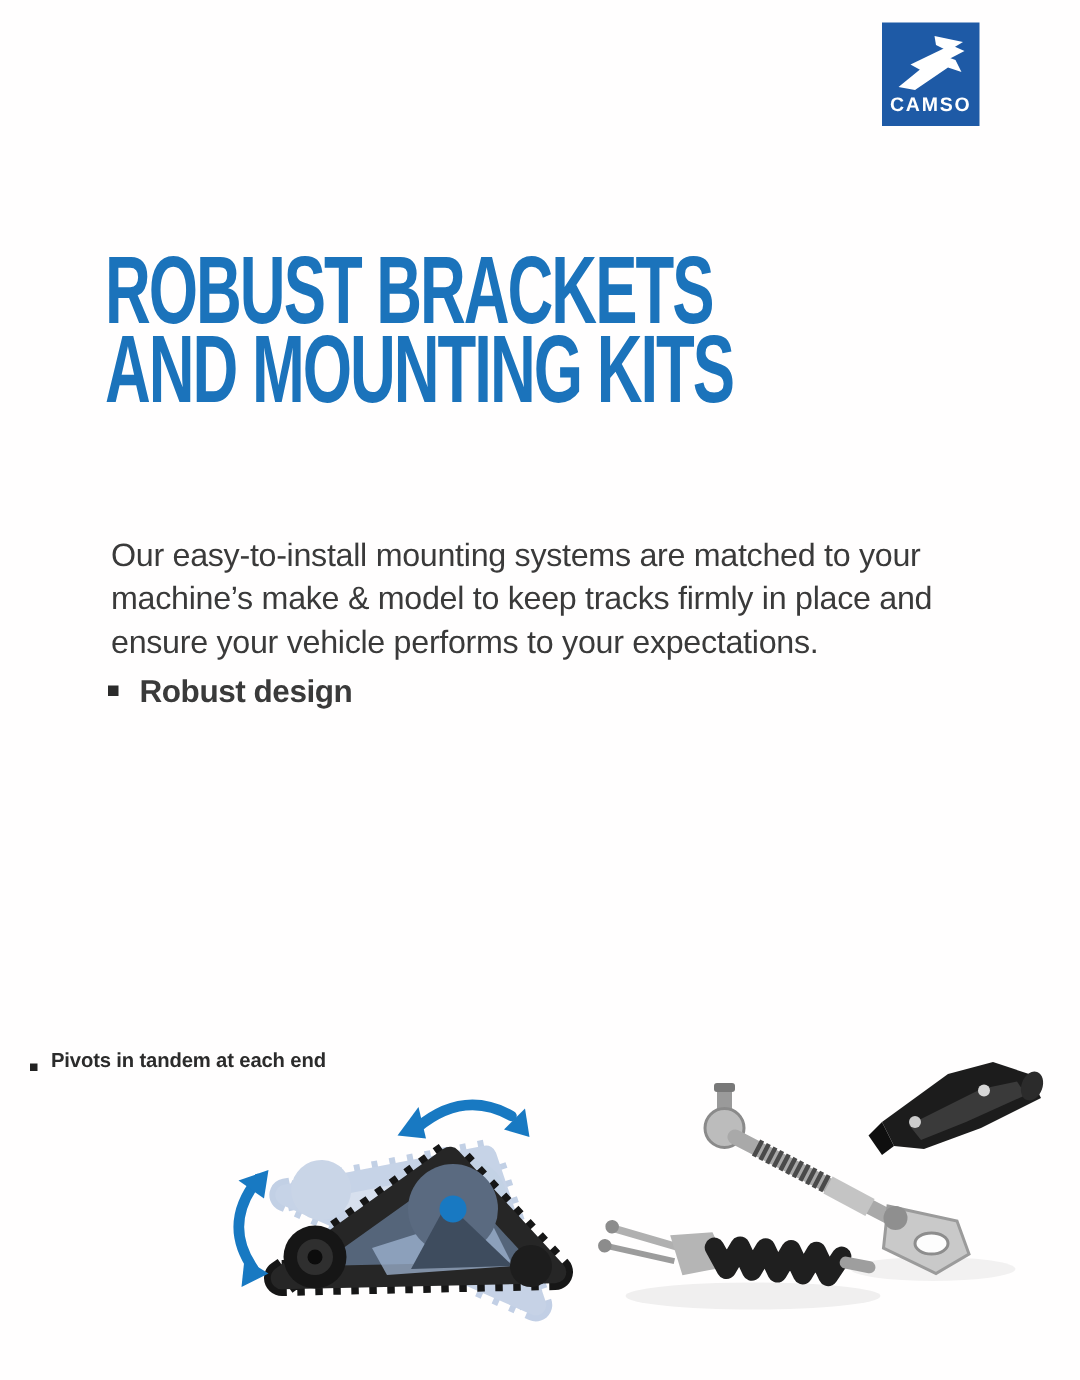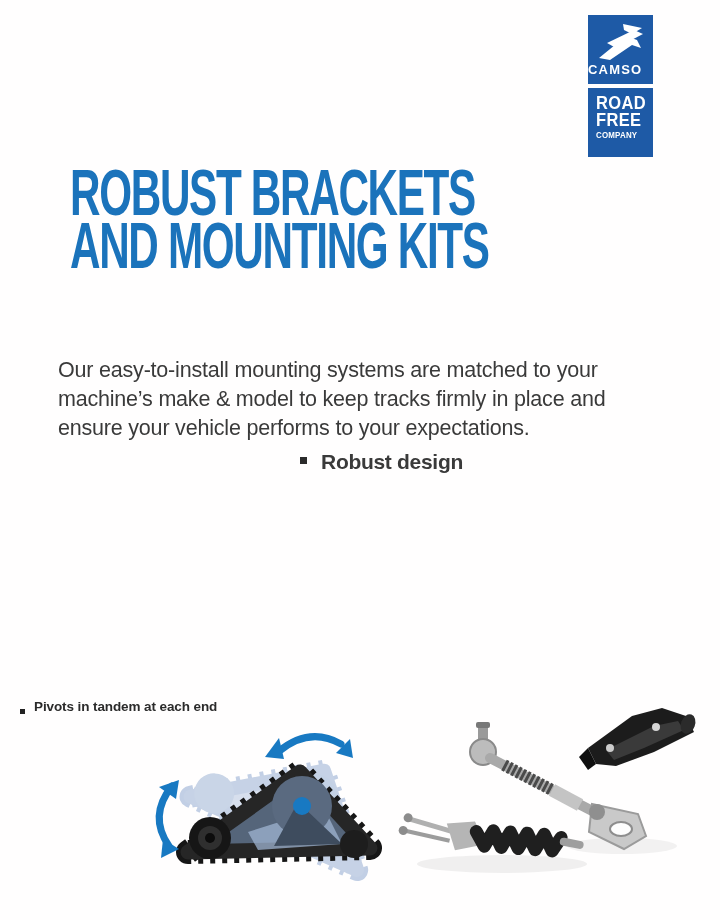--- a/index.html
+++ b/index.html
@@ -13,21 +13,21 @@
   
   .logo-box {
     position:absolute; left:588px; width:65px; height:69px;
     background:var(--logo-blue,#1E5AA6);
   }
   .logo-camso { top:15px; }
   .logo-roadfree { top:88px; }
   .camso-icon { position:absolute; left:9px; top:7px; }
   .camso-label {
     position:absolute; bottom:7px; left:0; width:100%;
-    color:#fff; font-weight:bold;
+    text-align:center; color:#fff; font-weight:bold;
     font-size:13px; letter-spacing:1.2px;
   }
   .rf-inner { padding:7px 0 0 8px; color:#fff; font-weight:bold; }
   .rf-big {
     font-size:17.5px; line-height:16.5px; letter-spacing:0.4px;
     transform:scaleX(.94); transform-origin:0 0; white-space:nowrap;
   }
   .rf-small {
     font-size:8.2px; letter-spacing:0.2px; margin-top:3px;
     transform:scaleX(.97); transform-origin:0 0; white-space:nowrap;
@@ -37,28 +37,28 @@
   .heading {
     position:absolute; left:70px; top:167px;
     color:var(--heading-blue,#1B73BB);
     font-weight:bold; font-size:64px; line-height:53px;
     letter-spacing:-2px; white-space:nowrap;
     transform:scaleX(.66); transform-origin:0 0;
   }
 
   
   .intro {
-    position:absolute; left:58px; top:356px; width:630px;
+    position:absolute; left:74px; top:356px; width:630px;
     font-size:21.5px; line-height:29px; letter-spacing:-0.2px;
     color:var(--text-dark,#3A3A3A); white-space:pre-line;
   }
 
   
   .bullets { position:absolute; left:71px; top:446px; width:620px; }
-  .bullet-item { display:flex; margin-bottom:7px;justify-content:center; }
+  .bullet-item { display:flex; margin-bottom:7px; }
   .bullet-marker {
     flex:none; width:7px; height:7px; background:#2b2b2b;
     margin:11px 14px 0 1px;
   }
   .bullet-text {
     font-size:21px; line-height:31px; font-weight:bold;
     letter-spacing:-0.3px; color:var(--text-dark,#3A3A3A);
     white-space:pre-line;
   }
 
@@ -80,27 +80,20 @@
 
   <div class="logo-box logo-camso">
     <svg class="camso-icon" width="48" height="40" viewBox="0 0 48 40">
       <path d="M26,2 L45,6 L35,12 L27,8 Z" fill="#fff"></path>
       <path d="M10,21 L37,8 L46,12 L19,26 Z" fill="#fff"></path>
       <path d="M2,36 L29,14 L40,18 L44,26 L35,23 L13,38 Z" fill="#fff"></path>
     </svg>
     <div class="camso-label">CAMSO</div>
   </div>
 
-  <div class="logo-box logo-roadfree">
-    <div class="rf-inner">
-      <div class="rf-big">ROAD</div>
-      <div class="rf-big">FREE</div>
-      <div class="rf-small">COMPANY</div>
-    </div>
-  </div>
 
   <div class="heading">
     <div>ROBUST BRACKETS</div>
     <div>AND MOUNTING KITS</div>
   </div>
 
   <div class="intro">Our easy-to-install mounting systems are matched to your
 machine’s make &amp; model to keep tracks firmly in place and
 ensure your vehicle performs to your expectations.</div>
 

